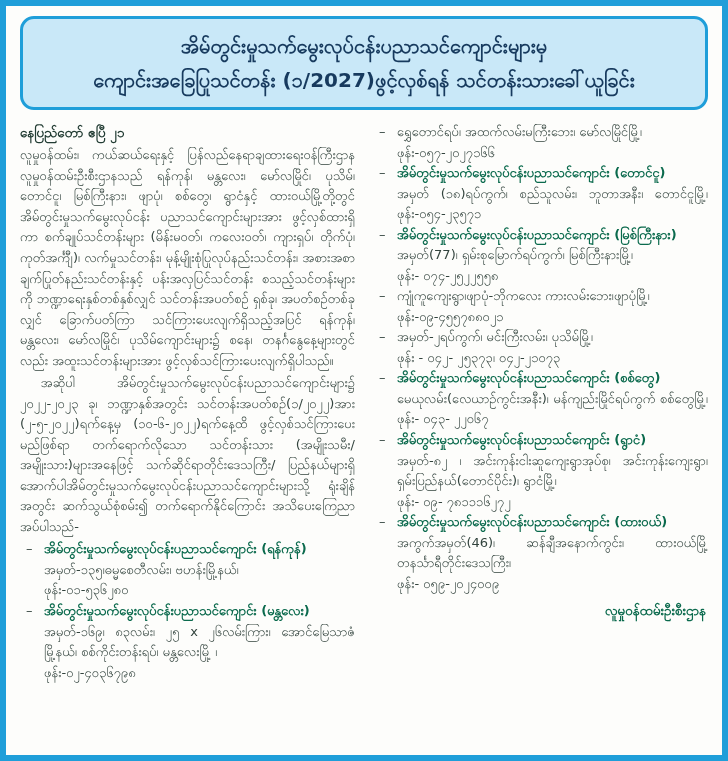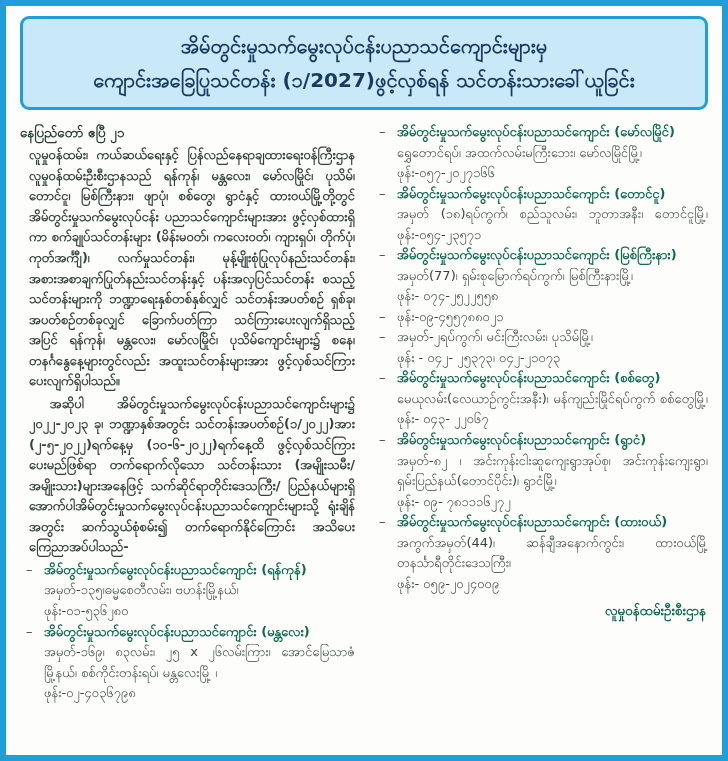--- a/index.html
+++ b/index.html
@@ -18,21 +18,21 @@
     padding:8px 10px 6px 10px;
     font-family:"DejaVu Sans","Liberation Sans",sans-serif;
     color:var(--body-text);
     overflow:hidden;
     position:relative;
   }
   .header-box{
     margin:2px 4px 10px 4px;
     background:var(--header-bg);
     border:3px solid var(--accent-blue);
-    border-radius:9px;
+    border-radius:14px;
     text-align:center;
     padding:10px 3px;
   }
   .header-box .title-line{
     font-weight:bold;
     font-size:20px;
     line-height:34px;
     color:var(--title-text);
   }
   .columns{
@@ -47,21 +47,21 @@
     line-height:1.58;
     text-align:justify;
   }
   .dateline{
     font-weight:bold;
     font-size:13.5px;
     color:#223c33;
     margin-bottom:2px;
     text-align:left;
   }
-  .para{margin:0 0 2px 9px;font-weight:bold;}
+  .para{margin:0 0 2px 0;}
   .para.indent{text-indent:1.6em;}
   .school{
     display:flex;
     align-items:flex-start;
   }
   .school .dash{
     flex:0 0 24px;
     padding-left:6px;
     color:var(--body-text);
   }
@@ -115,21 +115,20 @@
             </div>
   </div>
 </div>
     </div>
 
     <div class="col">
       <div id="schools-right">
   <div class="school">
     <span class="dash">–</span>
     <div class="school-body">
-      <div class="school-name">အိမ်တွင်းမှုသက်မွေးလုပ်ငန်းပညာသင်ကျောင်း (မော်လမြိုင်)</div>
     <div class="school-line">ရွှေတောင်ရပ်၊ အထက်လမ်းမကြီးဘေး၊ မော်လမြိုင်မြို့၊</div>
               <div class="school-line">ဖုန်း-၀၅၇-၂၀၂၇၁၆၆</div>
             </div>
   </div>
 
   <div class="school">
     <span class="dash">–</span>
     <div class="school-body">
       <div class="school-name">အိမ်တွင်းမှုသက်မွေးလုပ်ငန်းပညာသင်ကျောင်း (တောင်ငူ)</div>
     <div class="school-line">အမှတ် (၁၈)ရပ်ကွက်၊ စည်သူလမ်း၊ ဘူတာအနီး၊ တောင်ငူမြို့၊ ဖုန်း-၀၅၄-၂၃၅၇၁</div>
@@ -141,20 +140,21 @@
     <div class="school-body">
       <div class="school-name">အိမ်တွင်းမှုသက်မွေးလုပ်ငန်းပညာသင်ကျောင်း (မြစ်ကြီးနား)</div>
     <div class="school-line">အမှတ်(77)၊ ရှမ်းစုမြောက်ရပ်ကွက်၊ မြစ်ကြီးနားမြို့၊</div>
               <div class="school-line">ဖုန်း- ၀၇၄-၂၅၂၂၅၅၈</div>
             </div>
   </div>
 
   <div class="school">
     <span class="dash">–</span>
     <div class="school-body">
+    <div class="school-line">ကျုံကူကျေးရွာ၊ဖျာပုံ-ဘိုကလေး ကားလမ်းဘေး၊ဖျာပုံမြို့၊</div>
               <div class="school-line">ဖုန်း-၀၉-၄၅၅၇၈၈၀၂၁</div>
             </div>
   </div>
 
   <div class="school">
     <span class="dash">–</span>
     <div class="school-body">
     <div class="school-line">အမှတ်-၂ရပ်ကွက်၊ မင်းကြီးလမ်း၊ ပုသိမ်မြို့၊</div>
               <div class="school-line">ဖုန်း - ၀၄၂- ၂၅၃၇၃၊ ၀၄၂-၂၁၀၇၃</div>
             </div>
@@ -174,21 +174,21 @@
       <div class="school-name">အိမ်တွင်းမှုသက်မွေးလုပ်ငန်းပညာသင်ကျောင်း (ရွာငံ)</div>
     <div class="school-line">အမှတ်-၈၂ ၊ အင်းကုန်းငါးဆူကျေးရွာအုပ်စု၊ အင်းကုန်းကျေးရွာ၊ ရှမ်းပြည်နယ်(တောင်ပိုင်း)၊ ရွာငံမြို့၊</div>
               <div class="school-line">ဖုန်း- ၀၉- ၇၈၁၁၁၆၂၇၂</div>
             </div>
   </div>
 
   <div class="school">
     <span class="dash">–</span>
     <div class="school-body">
       <div class="school-name">အိမ်တွင်းမှုသက်မွေးလုပ်ငန်းပညာသင်ကျောင်း (ထားဝယ်)</div>
-    <div class="school-line">အကွက်အမှတ်(44)၊ ဆန်ချီအနောက်ကွင်း၊ ထားဝယ်မြို့ တနင်္သာရီတိုင်းဒေသကြီး၊</div>
+    <div class="school-line">အကွက်အမှတ်(46)၊ ဆန်ချီအနောက်ကွင်း၊ ထားဝယ်မြို့ တနင်္သာရီတိုင်းဒေသကြီး၊</div>
               <div class="school-line">ဖုန်း- ၀၅၉-၂၀၂၄၀၀၉</div>
             </div>
   </div>
 </div>
       <div class="signature">လူမှုဝန်ထမ်းဦးစီးဌာန</div>
     </div>
 
   </div>
 </div>
 

